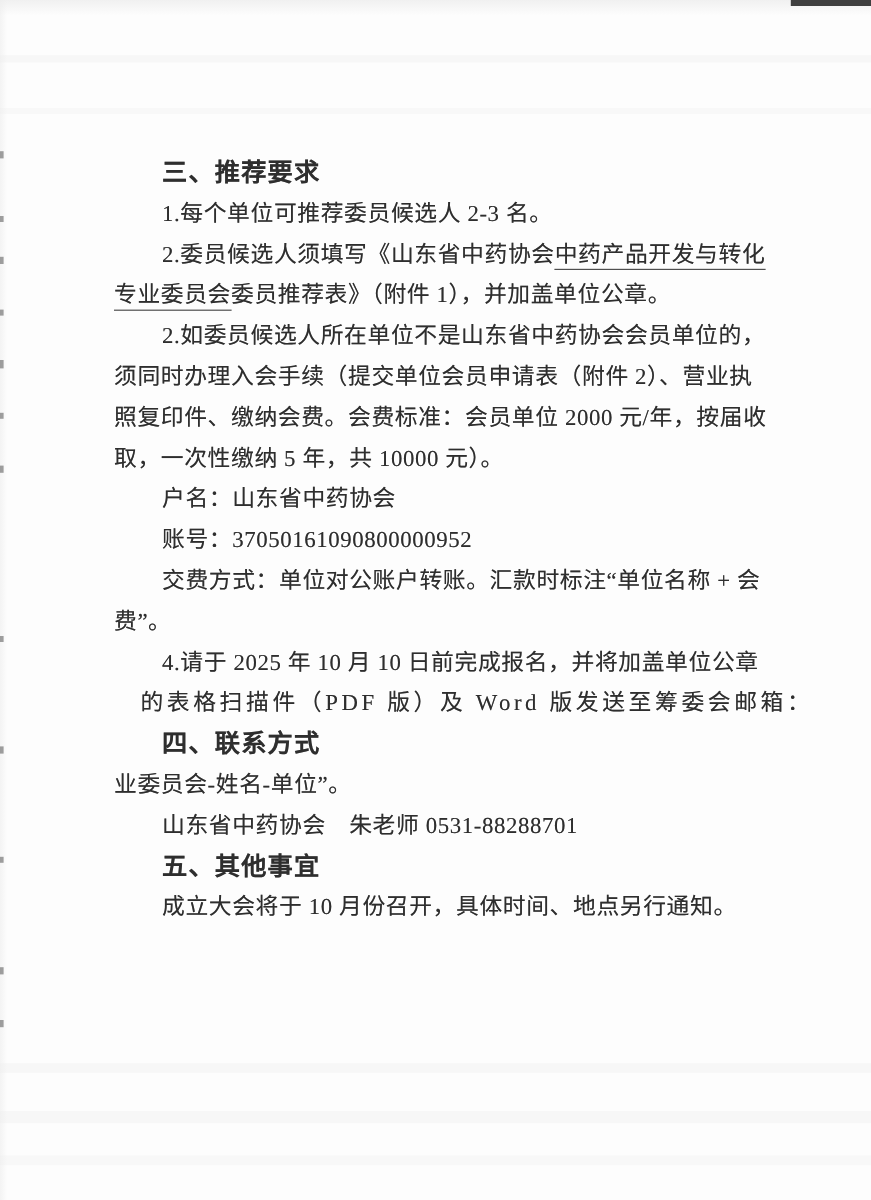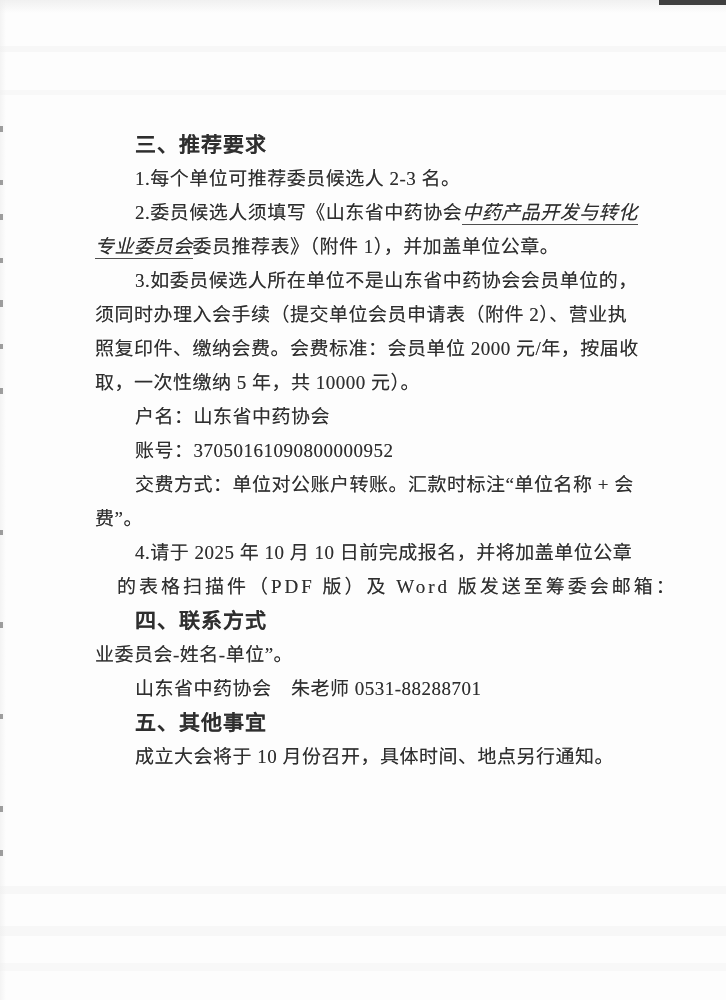--- a/index.html
+++ b/index.html
@@ -18,21 +18,21 @@
     font-size:19px;letter-spacing:.5px;
     color:var(--ink,#2e2e2e);
     white-space:pre;
     text-shadow:0 0 .4px rgba(45,45,45,.5);
   }
   .line.heading{
     font-family:"Liberation Sans","DejaVu Sans",sans-serif;
     font-weight:700;font-size:21px;letter-spacing:1px;
   }
   .line.indent{padding-left:40px;}
-  .u{border-bottom:1.5px solid #4f4f4f;padding-bottom:1px;font-style:italic;}
+  .u{border-bottom:1.5px solid #4f4f4f;padding-bottom:1px;}
   
   .streak{position:absolute;left:0;width:726px;pointer-events:none;}
   .s1{top:0;height:13px;background:linear-gradient(#e6e6e6,transparent);opacity:.55;}
   .s2{top:46px;height:6px;background:#efefef;opacity:.45;}
   .s3{top:90px;height:5px;background:#f1f1f1;opacity:.4;}
   .s4{top:886px;height:8px;background:#f0f0f0;opacity:.45;}
   .s5{top:926px;height:10px;background:#ededed;opacity:.4;}
   .s6{top:963px;height:8px;background:#f1f1f1;opacity:.45;}
   .edge-left{position:absolute;left:0;top:0;width:6px;height:1000px;background:linear-gradient(90deg,#ededed,transparent);opacity:.6;pointer-events:none;}
   .corner-mark{position:absolute;left:659px;top:0;width:67px;height:5px;background:var(--scanmark,#3f3f3f);pointer-events:none;}
@@ -63,21 +63,21 @@
   <i class="speck" style="top:622px;height:6px"></i>
   <i class="speck" style="top:714px;height:5px"></i>
   <i class="speck" style="top:806px;height:6px"></i>
   <i class="speck" style="top:850px;height:6px"></i>
 
   <div class="doc" id="doc-lines">
       <div class="line heading indent"><span>三、推荐要求</span></div>
       <div class="line body indent"><span>1.每个单位可推荐委员候选人 2-3 名。</span></div>
       <div class="line body indent"><span>2.委员候选人须填写《山东省中药协会</span><span class="u">中药产品开发与转化</span></div>
       <div class="line body"><span class="u">专业委员会</span><span>委员推荐表》（附件 1），并加盖单位公章。</span></div>
-      <div class="line body indent"><span>3.如委员候选人所在单位不是山东省中药协会会员单位的，</span></div>
+      <div class="line body indent"><span>2.如委员候选人所在单位不是山东省中药协会会员单位的，</span></div>
       <div class="line body"><span>须同时办理入会手续（提交单位会员申请表（附件 2）、营业执</span></div>
       <div class="line body"><span>照复印件、缴纳会费。会费标准：会员单位 2000 元/年，按届收</span></div>
       <div class="line body"><span>取，一次性缴纳 5 年，共 10000 元）。</span></div>
       <div class="line body indent"><span>户名：山东省中药协会</span></div>
       <div class="line body indent"><span>账号：37050161090800000952</span></div>
       <div class="line body indent"><span>交费方式：单位对公账户转账。汇款时标注“单位名称 + 会</span></div>
       <div class="line body"><span>费”。</span></div>
       <div class="line body indent"><span>4.请于 2025 年 10 月 10 日前完成报名，并将加盖单位公章</span></div>
       <div class="line body" style="letter-spacing: 3px; margin-left: 22px;"><span>的表格扫描件（PDF 版）及 Word 版发送至筹委会邮箱：</span></div>
       <div class="line heading indent"><span>四、联系方式</span></div>

